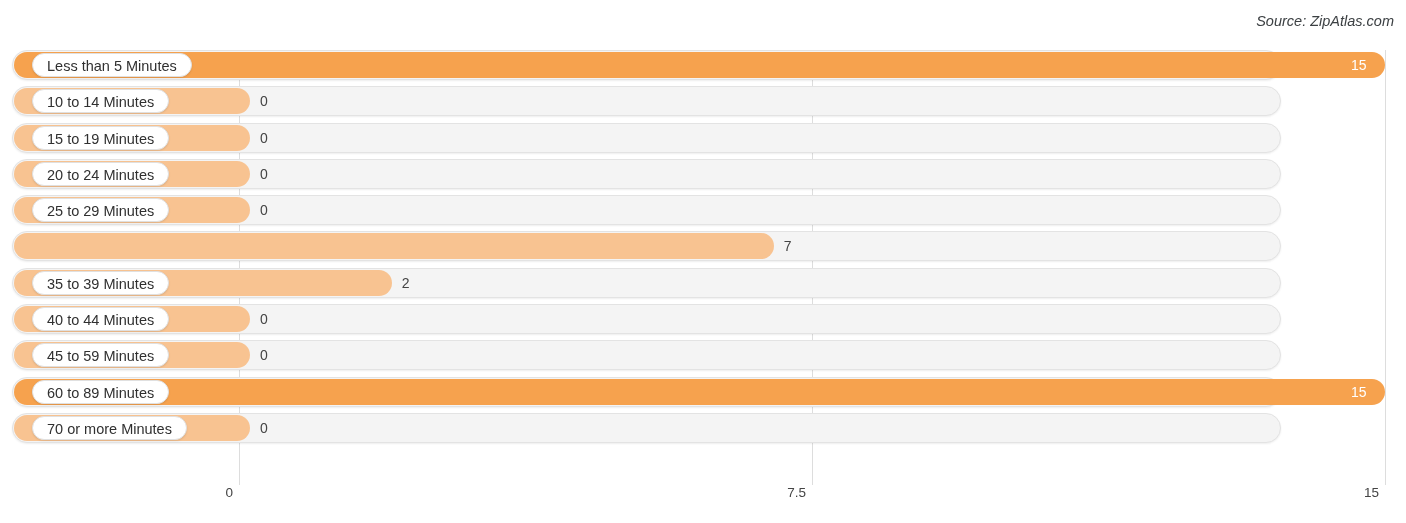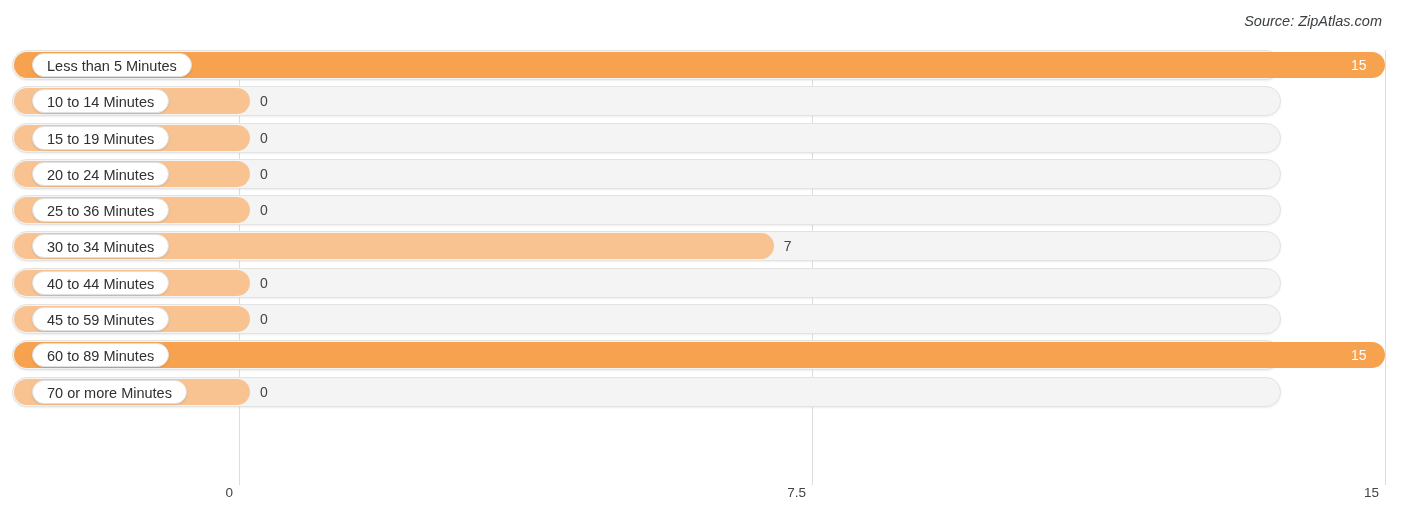--- a/index.html
+++ b/index.html
@@ -25,21 +25,21 @@
     position: absolute;
     left: 12px;
     top: 10px;
     font-size: 19.5px;
     color: #3c4043;
     letter-spacing: 0.2px;
     white-space: nowrap;
   }
   .chart-source {
     position: absolute;
-    right: 24px;
+    right: 12px;
     top: 13px;
     font-size: 14.5px;
     font-style: italic;
     color: #3c4043;
     white-space: nowrap;
   }
 
   
   .plot {
     position: absolute;
@@ -182,28 +182,33 @@
         </div>
         <div class="row">
           <div class="track"></div>
           <div class="bar light" style="width: 236px; background: rgb(248, 195, 145);"></div>
           <div class="label-pill">20 to 24 Minutes</div>
           <div class="value outside" style="left: 260px; color: rgb(68, 68, 68);">0</div>
         </div>
         <div class="row">
           <div class="track"></div>
           <div class="bar light" style="width: 236px; background: rgb(248, 195, 145);"></div>
-          <div class="label-pill">25 to 36 Minutes</div>
+          <div class="label-pill">25 to 29 Minutes</div>
           <div class="value outside" style="left: 260px; color: rgb(68, 68, 68);">0</div>
         </div>
         <div class="row">
           <div class="track"></div>
           <div class="bar light" style="width: 759.8px; background: rgb(248, 195, 145);"></div>
-          <div class="label-pill">30 to 34 Minutes</div>
           <div class="value outside" style="left: 783.8px; color: rgb(68, 68, 68);">7</div>
+        </div>
+        <div class="row">
+          <div class="track"></div>
+          <div class="bar light" style="width: 377.8px; background: rgb(248, 195, 145);"></div>
+          <div class="label-pill">35 to 39 Minutes</div>
+          <div class="value outside" style="left: 401.8px; color: rgb(68, 68, 68);">2</div>
         </div>
         <div class="row">
           <div class="track"></div>
           <div class="bar light" style="width: 236px; background: rgb(248, 195, 145);"></div>
           <div class="label-pill">40 to 44 Minutes</div>
           <div class="value outside" style="left: 260px; color: rgb(68, 68, 68);">0</div>
         </div>
         <div class="row">
           <div class="track"></div>
           <div class="bar light" style="width: 236px; background: rgb(248, 195, 145);"></div>

